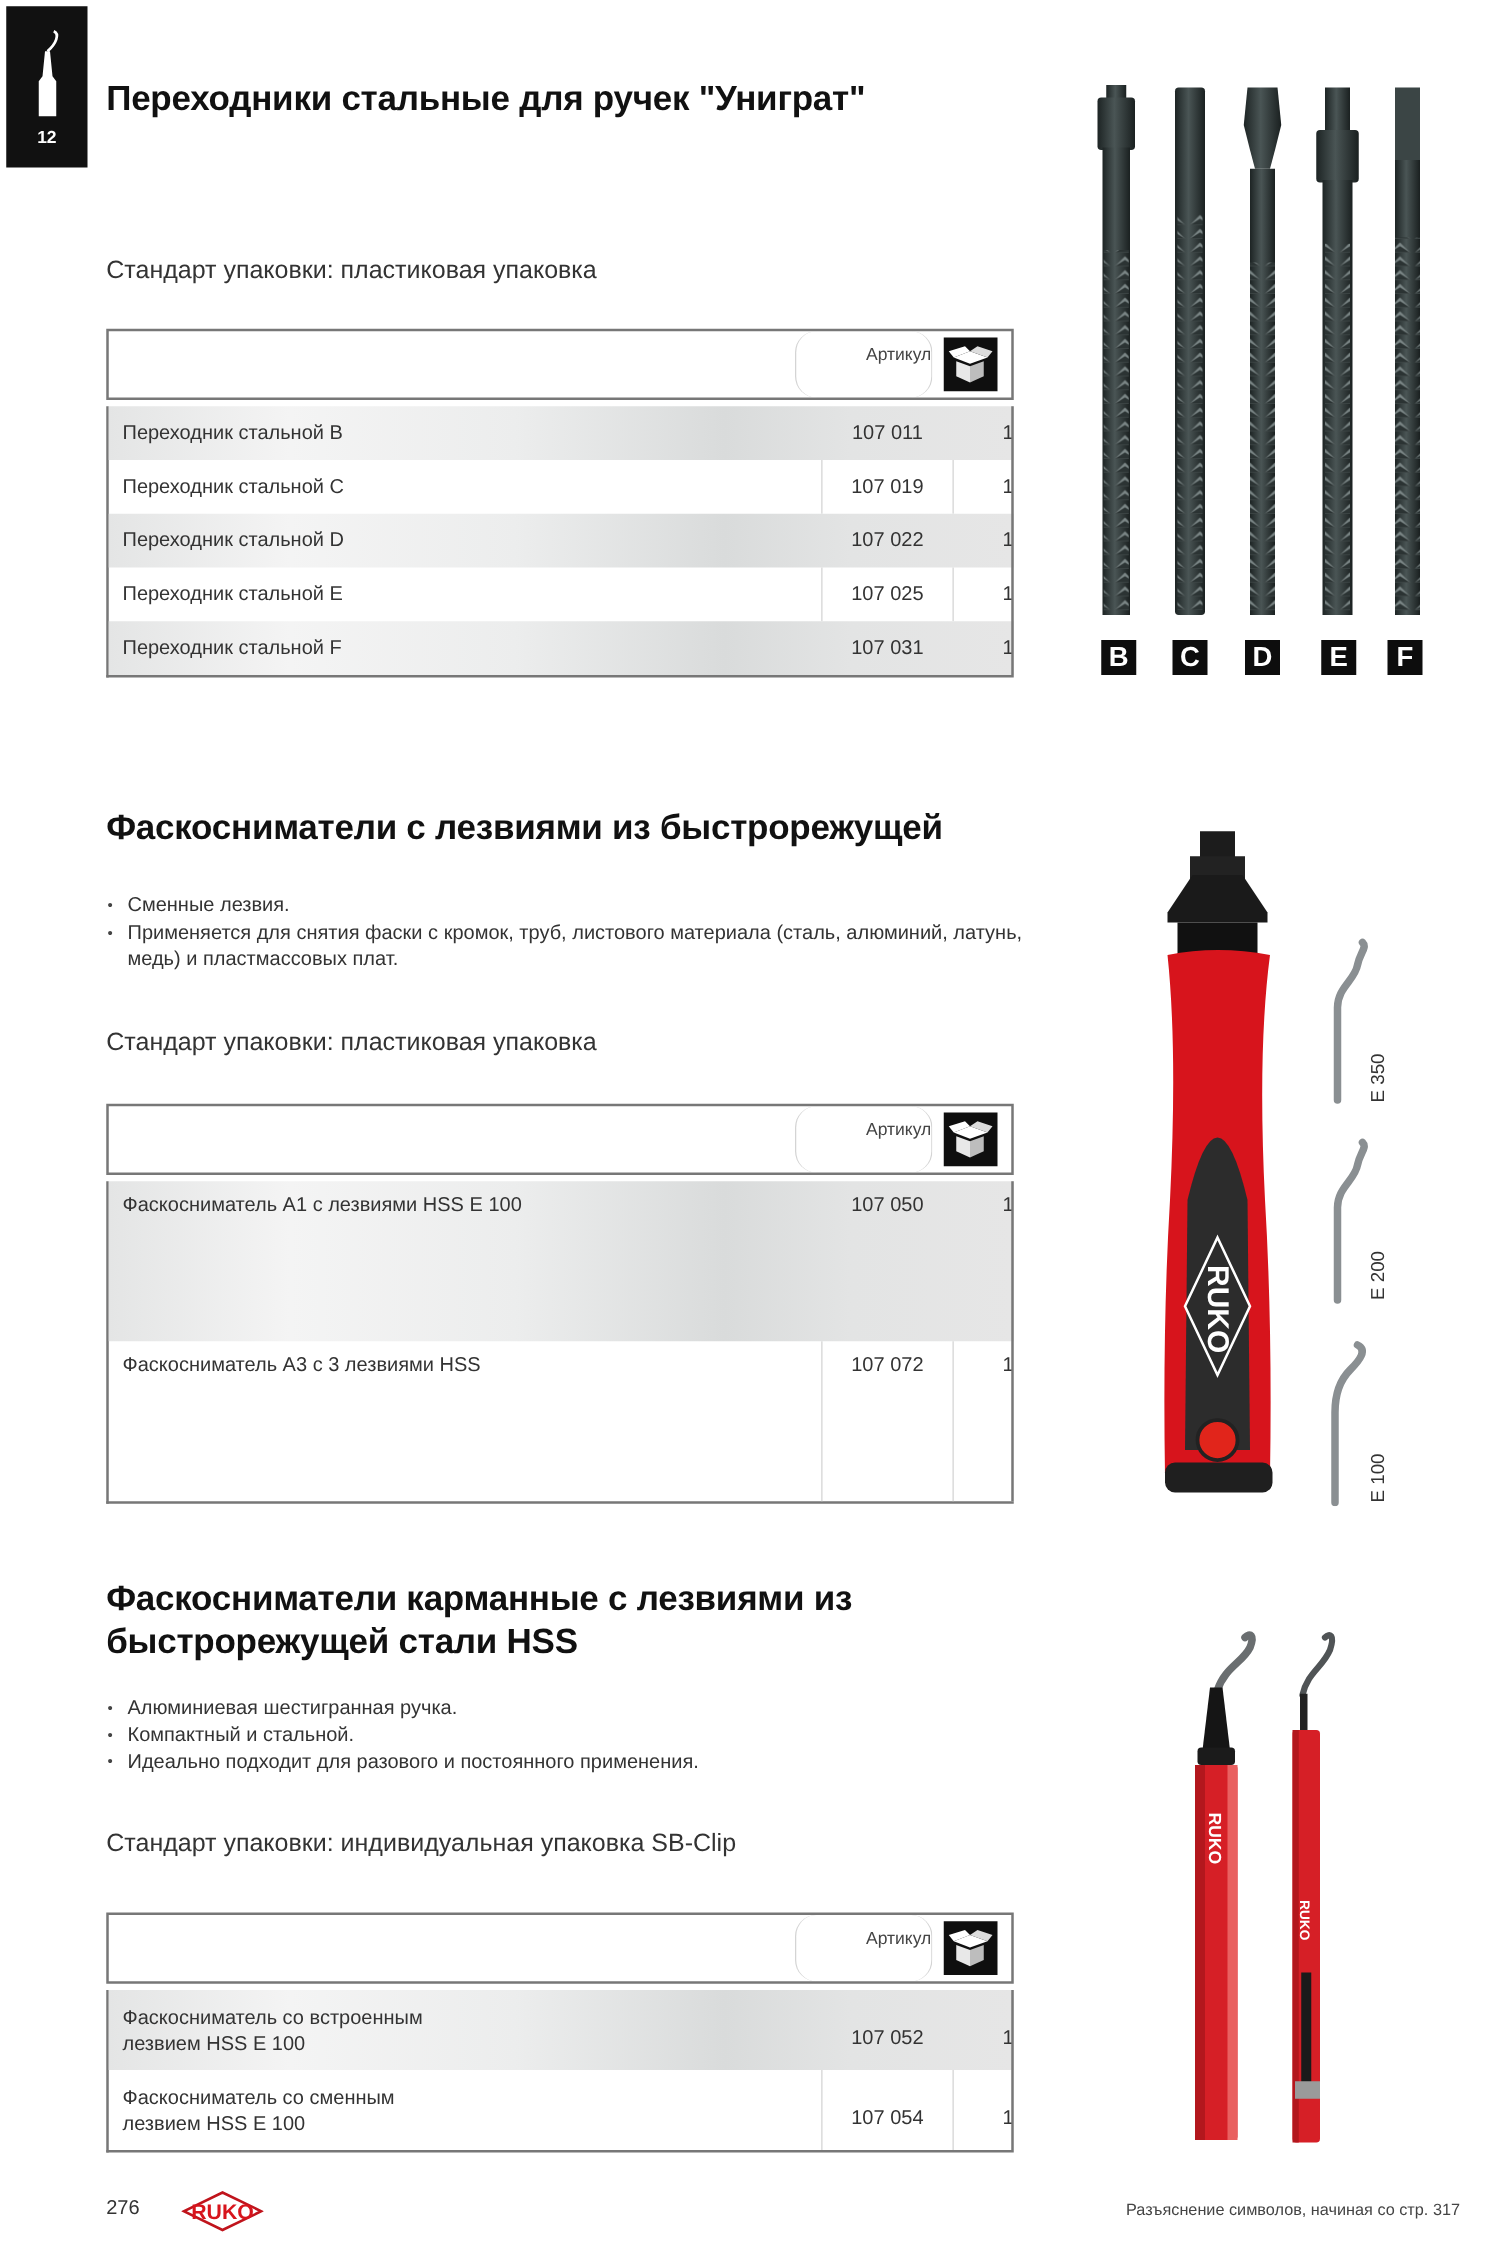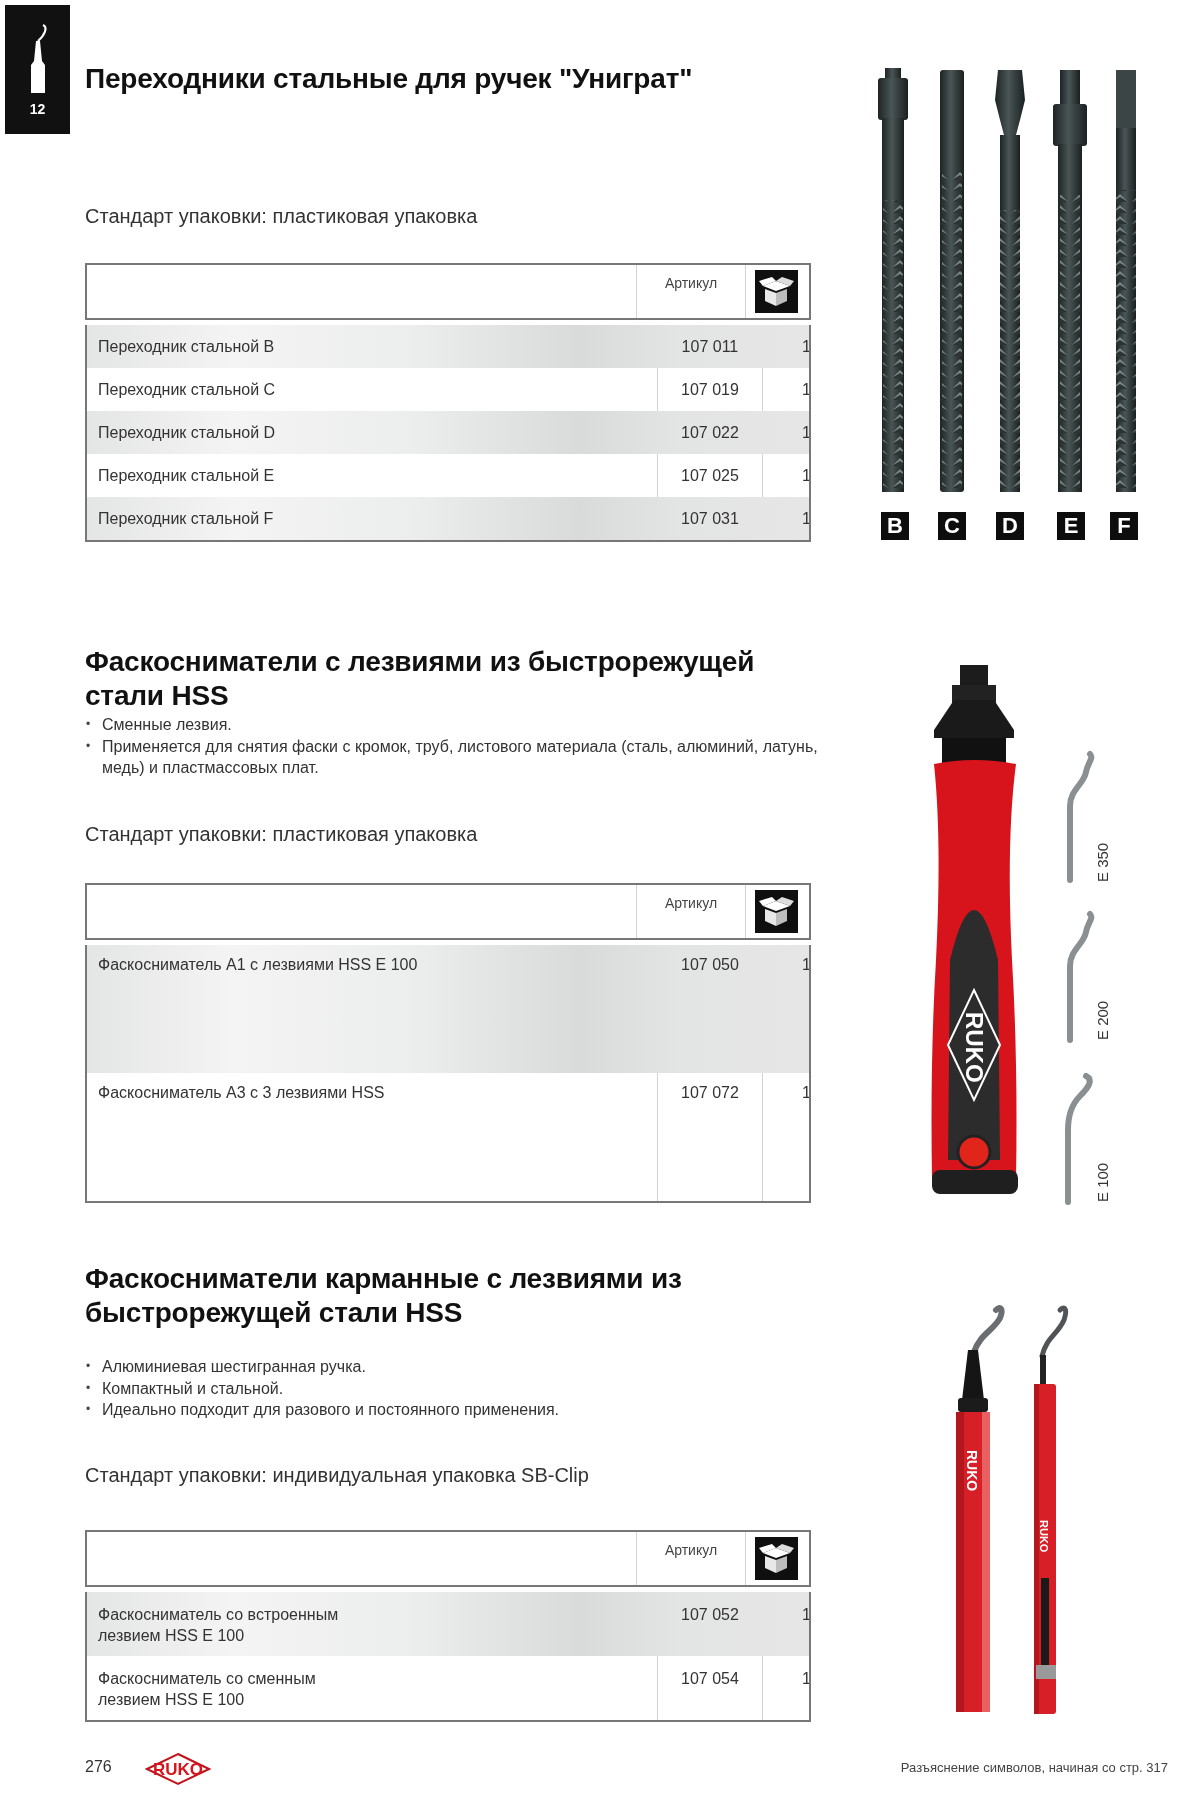--- a/index.html
+++ b/index.html
@@ -11,36 +11,36 @@
     .chapter-num { position: absolute; left: 0; width: 65px; top: 96px; text-align: center; color: #fff; font-weight: bold; font-size: 14px; font-family: "Liberation Sans", sans-serif; }
 
     .h1 { position: absolute; left: 85px; font-family: "Liberation Sans", sans-serif; font-weight: bold; color: #111; font-size: 28px; line-height: 34px; letter-spacing: -0.2px; }
     .pack { position: absolute; left: 85px; font-size: 20px; color: #333; }
     .bullets { position: absolute; left: 85px; width: 740px; font-size: 16px; line-height: 21.5px; color: #333; list-style: none; }
     .bullets li { position: relative; padding-left: 17px; }
     .bullets li::before { content: "•"; position: absolute; left: 1px; top: 0; font-size: 12px; color: #444; }
 
     .tbl { position: absolute; left: 85px; width: 726px; }
     .tbl-head { position: relative; height: 57px; border: 2px solid #777; background: #fff; }
-    .tbl-head .art-col { position: absolute; left: 549px; top: 0; width: 110px; height: 53px; border-left: 1px solid #d4d4d4; border-right: 1px solid #d4d4d4; text-align: center; font-size: 14px; color: #444; padding-top: 10px; }
+    .tbl-head .art-col { position: absolute; left: 549px; top: 0; width: 110px; height: 53px; border-left: 1px solid #d4d4d4; border-right: 1px solid #d4d4d4; text-align: right; font-size: 14px; color: #444; padding-top: 10px; border-radius: 17px; }
     .tbl-head .pack-icon { position: absolute; right: 11px; top: 5px; width: 43px; height: 43px; background: #0f0f0f; }
     .tbl-body { position: relative; margin-top: 5px; border: 2px solid #777; border-top: none; border-right: none; }
     .tbl-body::after { content: ""; position: absolute; right: 0; top: 0; width: 2px; height: 100%; background: #777; }
     .row { position: relative; display: flex; font-size: 16px; color: #333; gap: 39px; }
     .row.shade { background: linear-gradient(90deg, #e4e5e5 0%, #f4f4f4 20%, #eceded 45%, #d9dbdb 68%, #e3e4e4 82%, #e6e6e6 100%); }
     .row .c-name { width: 549px; padding-left: 11px; }
     .row .c-art { width: 110px; text-align: center; border-left: 1px solid #d4d4d4; border-right: 1px solid #d4d4d4; }
     .row .c-qty { flex: 1; text-align: center; }
     .row.shade .c-art { border-color: transparent; }
 
     #t1 .row { height: 43px; line-height: 43px; }
     #t2 .row { height: 128px; padding-top: 10px; line-height: 20px; }
     #t3 .row { height: 64px; padding-top: 12px; line-height: 21px; }
     #t2 .row .c-art, #t2 .row .c-qty, #t3 .row .c-art, #t3 .row .c-qty { margin-top: -10px; padding-top: 10px; }
-    #t3 .row .c-art, #t3 .row .c-qty { margin-top: -12px; padding-top: 12px; }
+    #t3 .row .c-art, #t3 .row .c-qty { margin-top: -12px; padding-top: 28px; }
 
     .adapter-label { position: absolute; top: 512px; width: 28px; height: 28px; background: #0d0d0d; color: #fff; font-size: 22px; font-weight: bold; text-align: center; line-height: 28px; font-family: "Liberation Sans", sans-serif; }
     .blade-label { position: absolute; font-size: 15px; color: #333; transform: rotate(-90deg); transform-origin: left top; white-space: nowrap; }
 
     .footer-page { position: absolute; left: 85px; top: 1758px; font-size: 16px; color: #333; }
     .footer-logo { position: absolute; left: 145px; top: 1752px; }
     .footer-note { position: absolute; right: 32px; top: 1760px; font-size: 13px; color: #444; }
   </style>
 </head>
 <body>
@@ -133,21 +133,20 @@
   <rect x="246" y="130" width="20" height="300" fill="url(#teeth)"></rect>
 </svg>
 <div class="adapter-label" style="left:881px;">B</div>
 <div class="adapter-label" style="left:938px;">C</div>
 <div class="adapter-label" style="left:996px;">D</div>
 <div class="adapter-label" style="left:1057px;">E</div>
 <div class="adapter-label" style="left:1110px;">F</div>
 
 <div class="h1" style="top:645px;">
   <div>Фаскосниматели с лезвиями из быстрорежущей</div>
-  <div>стали HSS</div>
 </div>
 <ul class="bullets" style="top:714px;">
   <li>Сменные лезвия.</li>
   <li>Применяется для снятия фаски с кромок, труб, листового материала (сталь, алюминий, латунь, медь) и пластмассовых плат.</li>
 </ul>
 <div class="pack" style="top:823px;">Стандарт упаковки: пластиковая упаковка</div>
 
 <div class="tbl" id="t2" style="top:883px;">
   <div class="tbl-head">
     <div class="art-col">Артикул</div>

